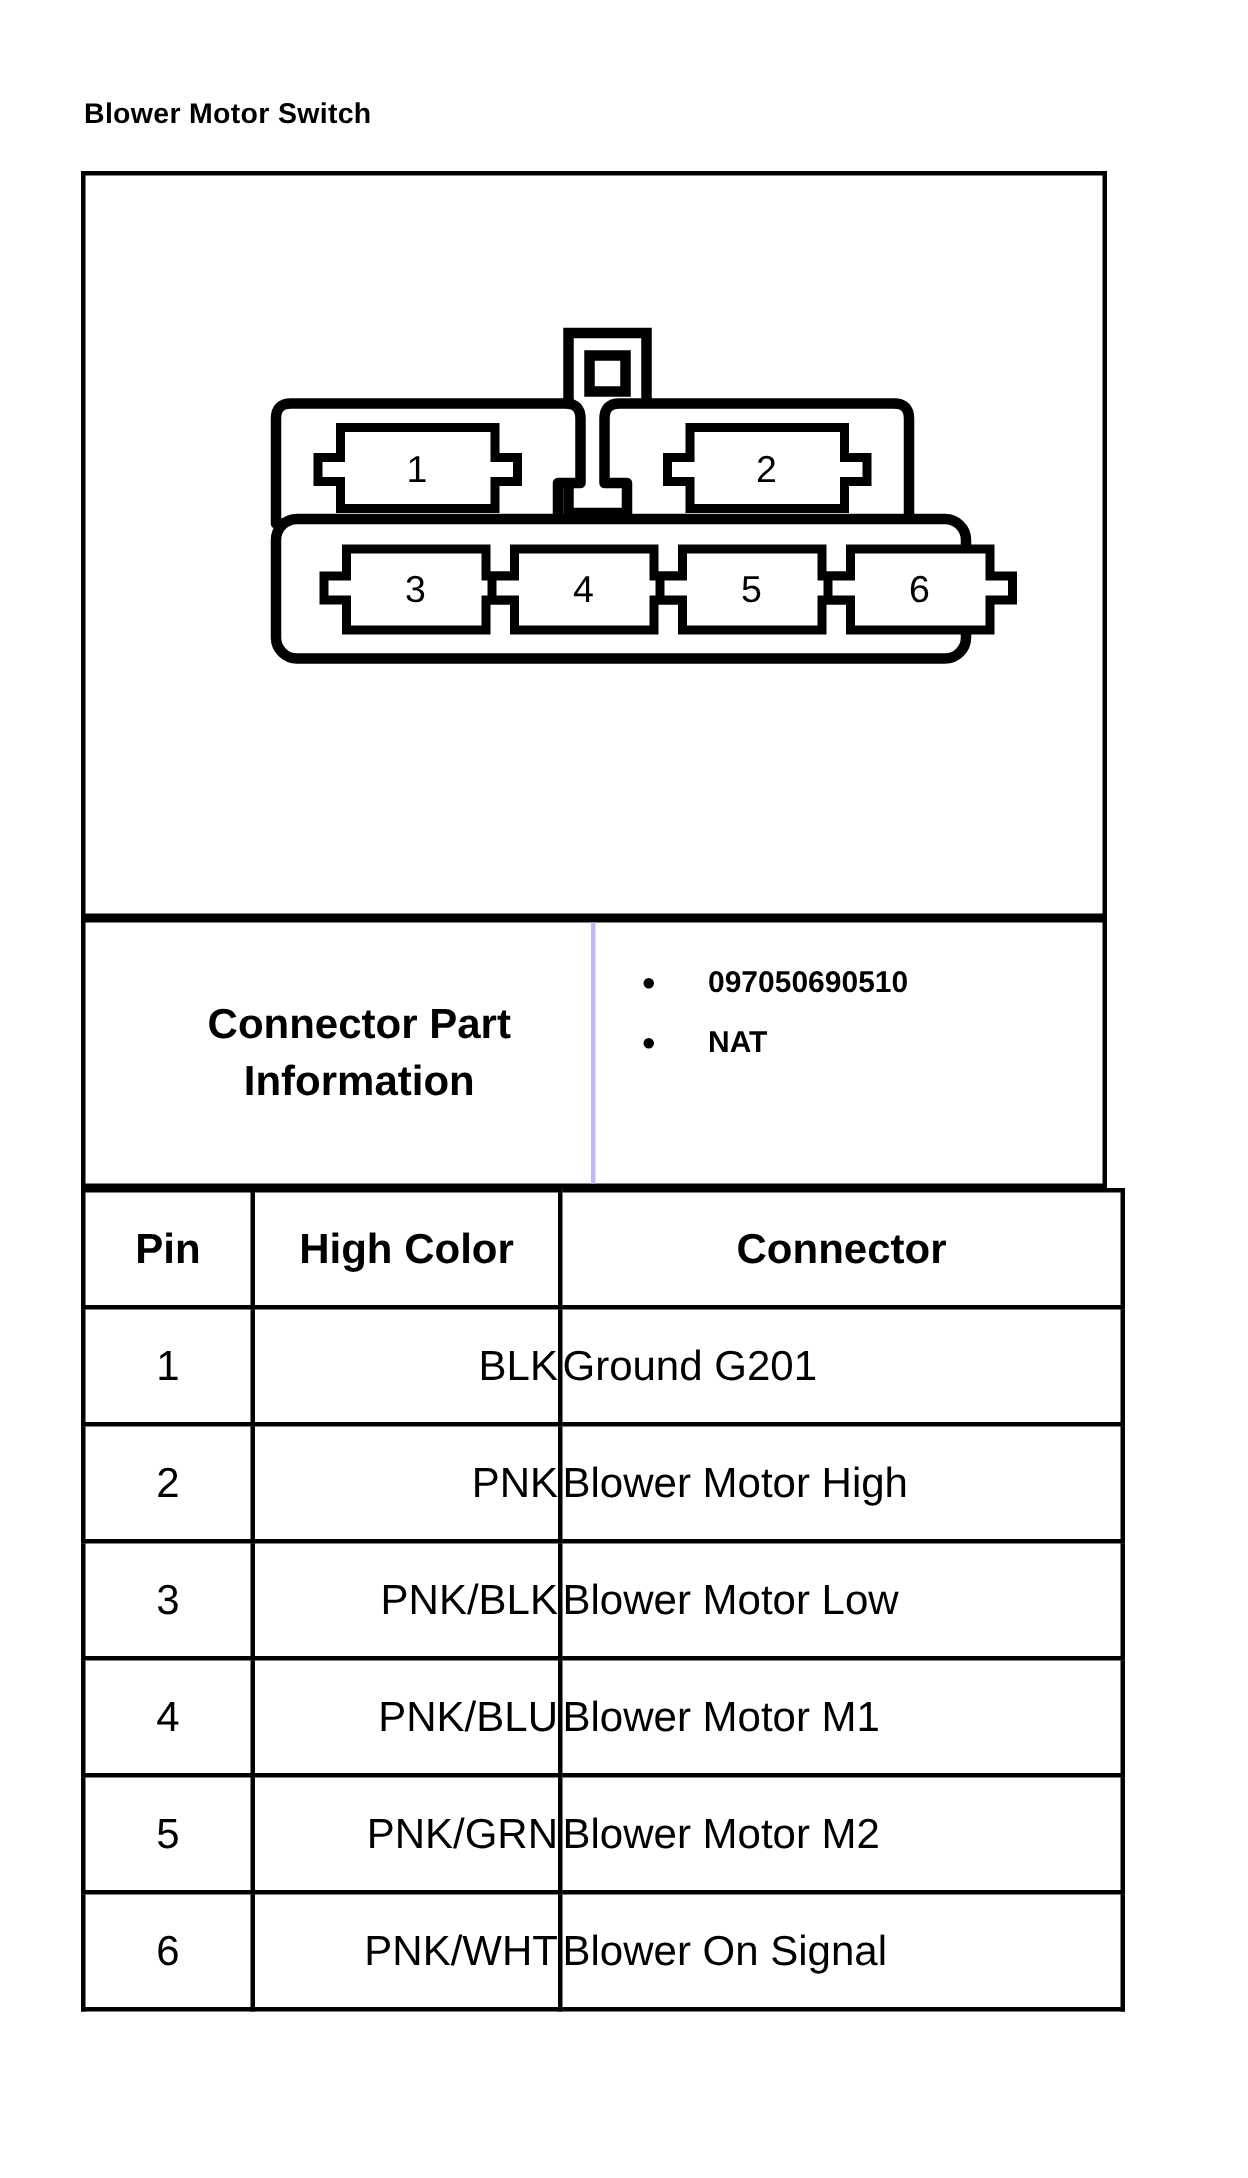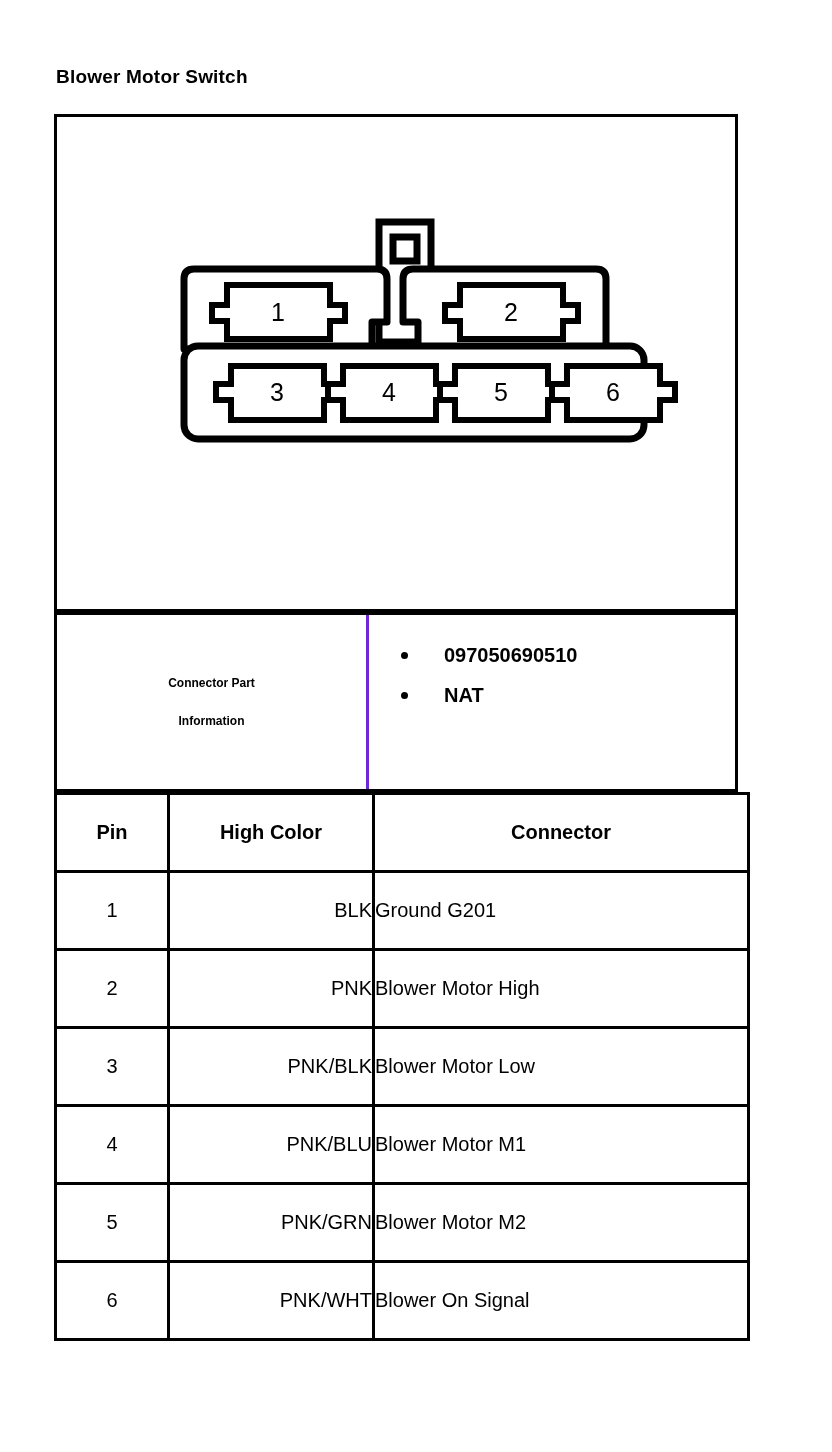--- a/index.html
+++ b/index.html
@@ -65,28 +65,29 @@
     box-sizing: border-box;
     border-left: 3px solid #000;
     border-right: 3px solid #000;
     border-bottom: 3px solid #000;
     border-top: 3px solid #000;
     display: flex;
   }
   .info-label-cell {
     width: 312px;
     box-sizing: border-box;
-    border-right: 3px solid #6d28d9;
+    border-right: 3px solid #c4b5fd;
     display: flex;
     align-items: center;
     justify-content: center;
     text-align: center;
     font-weight: bold;
-    font-size: 12px;
+    font-size: 28px;
     line-height: 38px;
+    margin-left: 28px;
   }
   .info-label-cell span { display: block; }
   .info-value-cell {
     flex: 1;
     box-sizing: border-box;
     padding: 20px 0 0 32px;
     border-radius: 18px;
   }
   .bullet-row {
     display: flex;
@@ -111,21 +112,21 @@
     left: 54px;
     top: 792px;
     width: 684px;
     border-collapse: collapse;
     table-layout: fixed;
   }
   .pin-table td, .pin-table th {
     border: 3px solid #000;
     height: 75px;
     padding: 0 0;
-    font-size: 20px;
+    font-size: 28px;
     font-weight: normal;
     vertical-align: middle;
   }
   .pin-table thead th {
     font-weight: bold;
     text-align: center;
   }
   .col-pin { width: 110px; text-align: center; }
   .col-wire { width: 202px; text-align: right; }
   .col-func { width: 372px; text-align: left; padding-left: 14px; }

